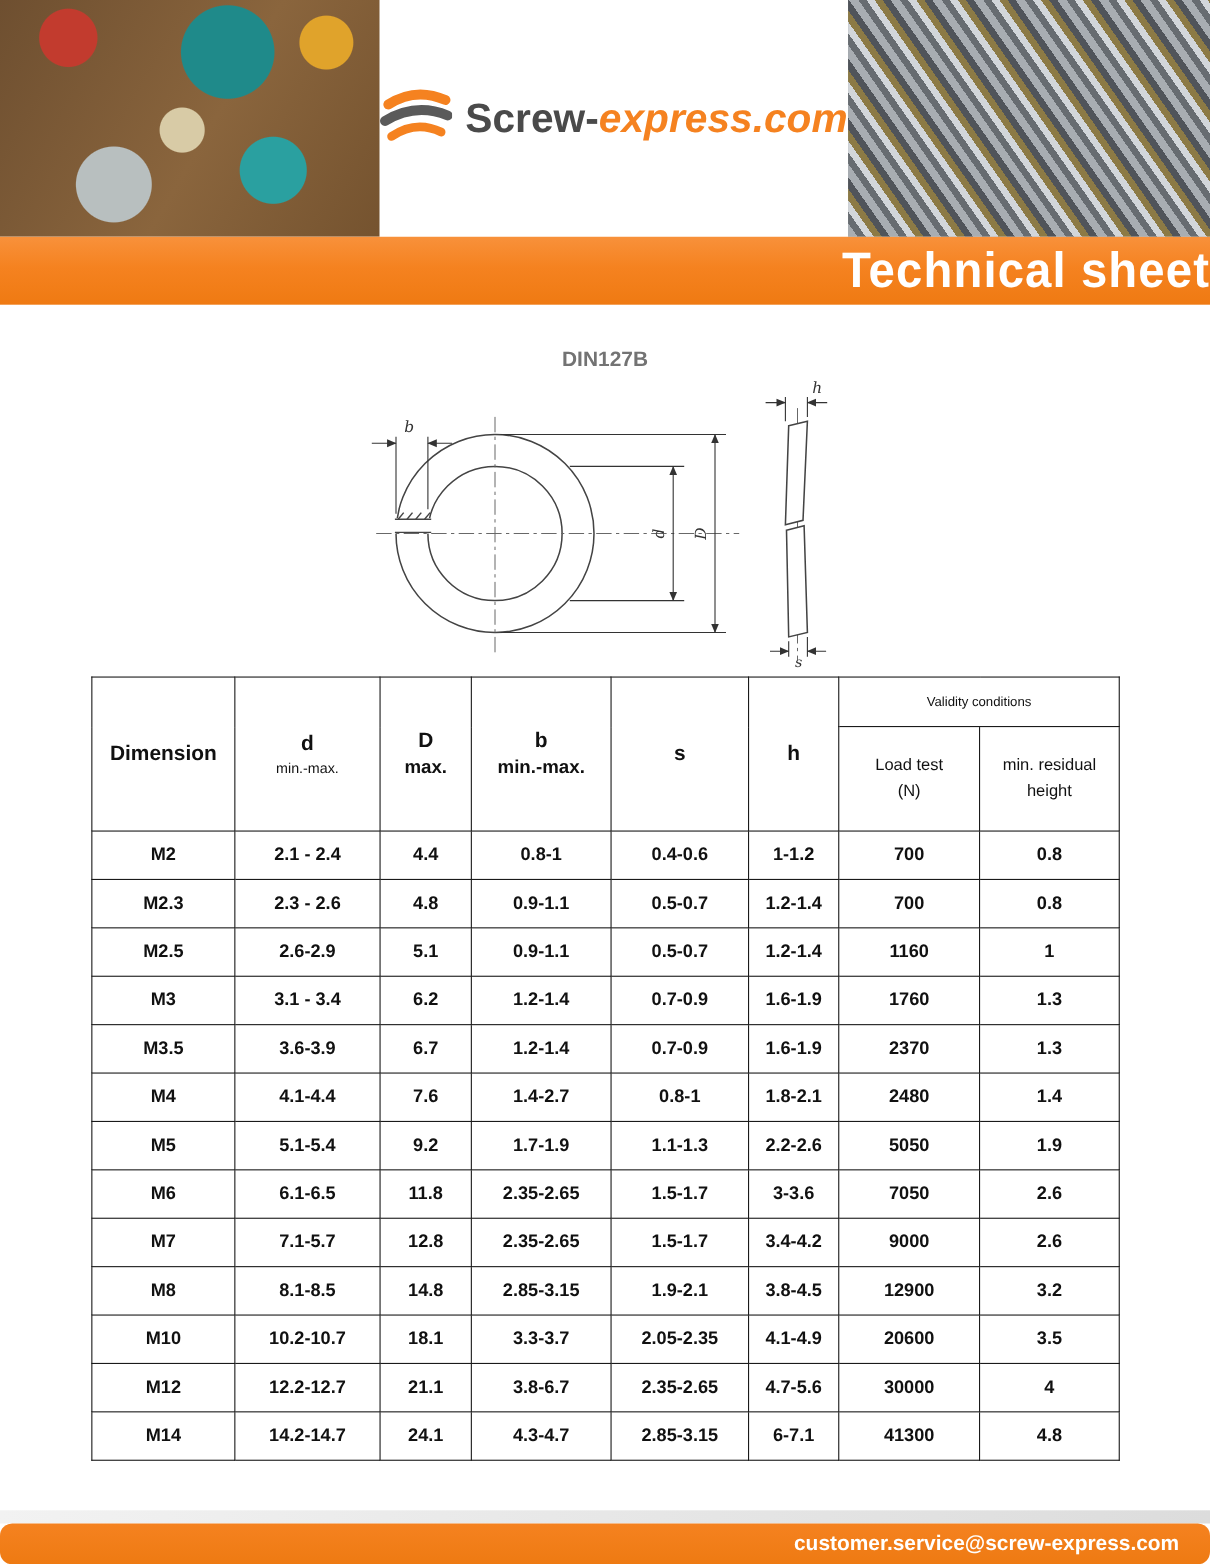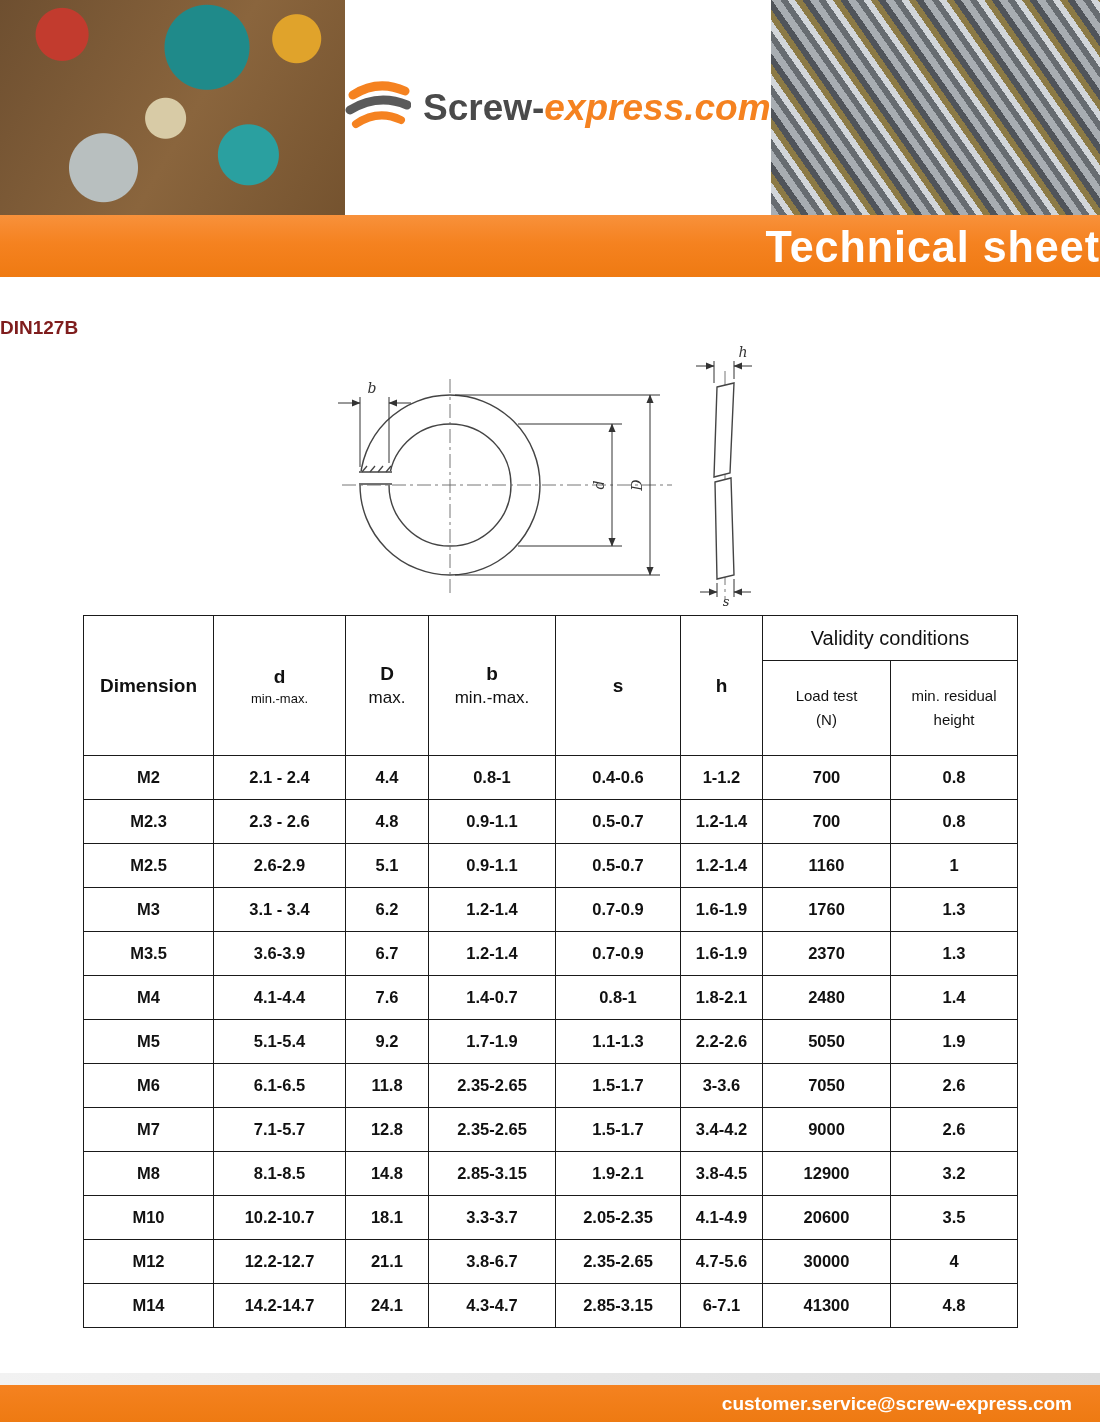--- a/index.html
+++ b/index.html
@@ -40,44 +40,45 @@
   .banner{
     height:62px; background:linear-gradient(180deg,#f8913b 0%,#f58220 45%,#ef7a12 100%);
     display:flex; align-items:center; justify-content:flex-end;
   }
   .banner-title{
     color:#fff; font-weight:bold; font-size:43px; letter-spacing:1px;
     transform:scaleY(1.05);
   }
   
   .din-title{
-    margin-top:40px; text-align:left; color:#7f1d1d;
+    margin-top:40px; text-align:center; color:#737373;
     font-weight:bold; font-size:19px;
   }
   
   .drawing{ height:268px; display:flex; justify-content:center; margin-top:6px; }
   
   .table-wrap{ padding:2px 83px 0 83px; }
   table{ width:100%; border-collapse:collapse; table-layout:fixed; }
   th, td{ border:1px solid #1a1a1a; text-align:center; vertical-align:middle; }
   thead th{ font-weight:normal; }
-  th.validity{ height:45px; font-size:20px; font-weight:normal; }
+  th.validity{ height:45px; font-size:12px; font-weight:normal; }
   th.main-head{ font-size:19px; font-weight:bold; }
   .head-sub-small{ display:block; font-size:13px; font-weight:normal; margin-top:3px; }
-  .head-sub-bold{ display:block; font-size:17px; font-weight:normal; margin-top:3px; }
+  .head-sub-bold{ display:block; font-size:17px; font-weight:bold; margin-top:3px; }
   th.sub-head{ font-size:15px; font-weight:normal; height:95px; line-height:1.6; }
   tbody td{ height:44px; font-size:16.5px; font-weight:bold; }
   
   .pre-footer{ position:absolute; left:0; bottom:37px; width:100%; height:12px;
     background:linear-gradient(90deg,#f2f2f2,#dcdcdc); }
   .footer{
     position:absolute; left:0; bottom:0; width:100%; height:37px;
     background:linear-gradient(180deg,#f58220,#ee7a12);
     display:flex; align-items:center; justify-content:flex-end;
     padding-right:28px;
+    border-radius:11px;
   }
   .footer-email{ color:#fff; font-weight:bold; font-size:19px; }
 </style>
 </head>
 <body>
 
 <div class="header">
   <div class="photo photo-left"></div>
   <div class="logo-area">
     <span class="logo-icon">
@@ -262,21 +263,21 @@
           <td>1.2-1.4</td>
           <td>0.7-0.9</td>
           <td>1.6-1.9</td>
           <td>2370</td>
           <td>1.3</td>
         </tr>
         <tr>
           <td>M4</td>
           <td>4.1-4.4</td>
           <td>7.6</td>
-          <td>1.4-0.7</td>
+          <td>1.4-2.7</td>
           <td>0.8-1</td>
           <td>1.8-2.1</td>
           <td>2480</td>
           <td>1.4</td>
         </tr>
         <tr>
           <td>M5</td>
           <td>5.1-5.4</td>
           <td>9.2</td>
           <td>1.7-1.9</td>

